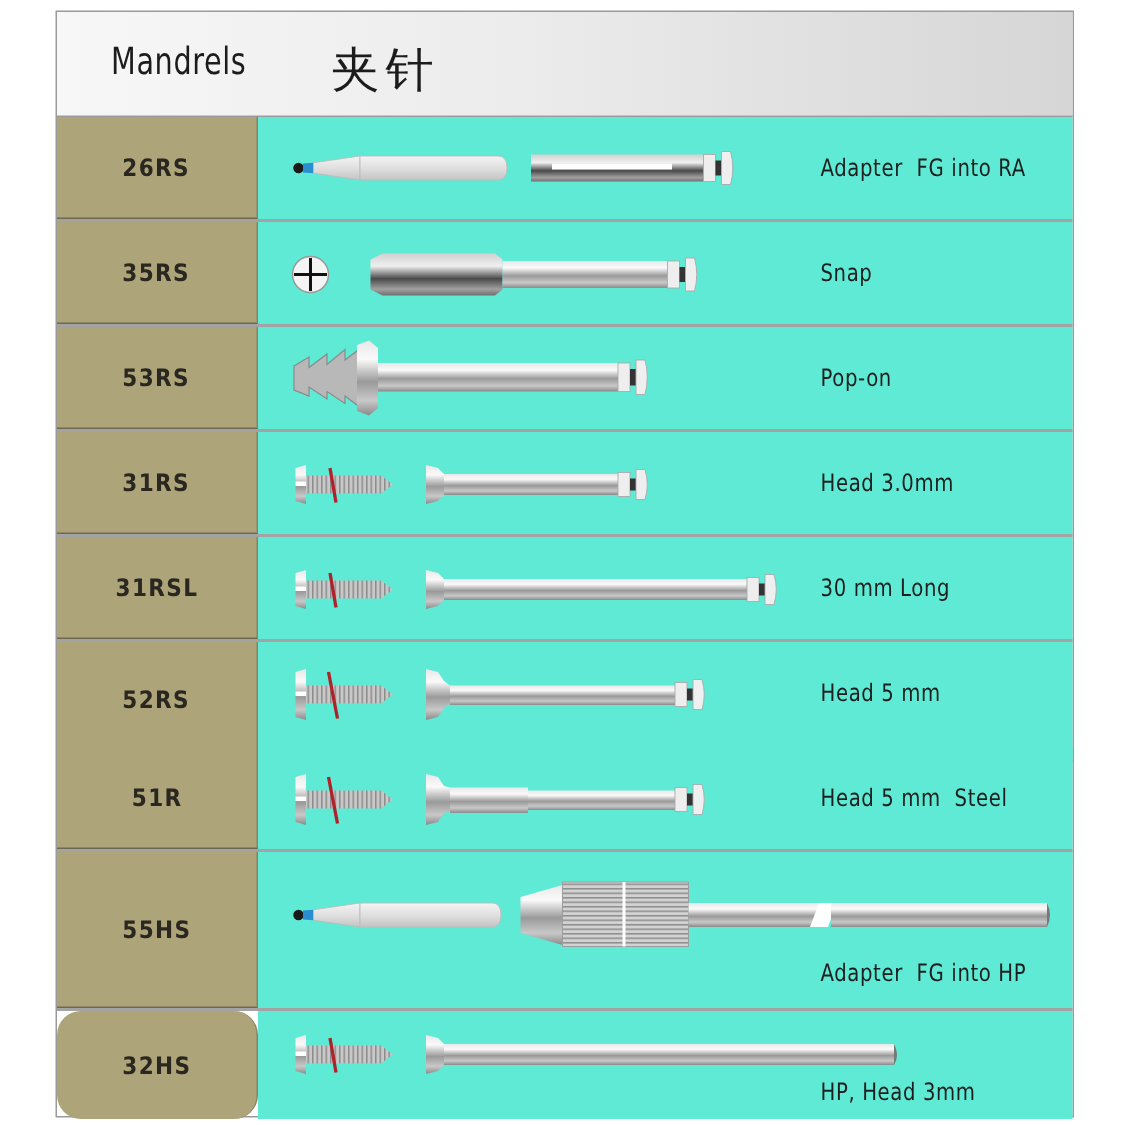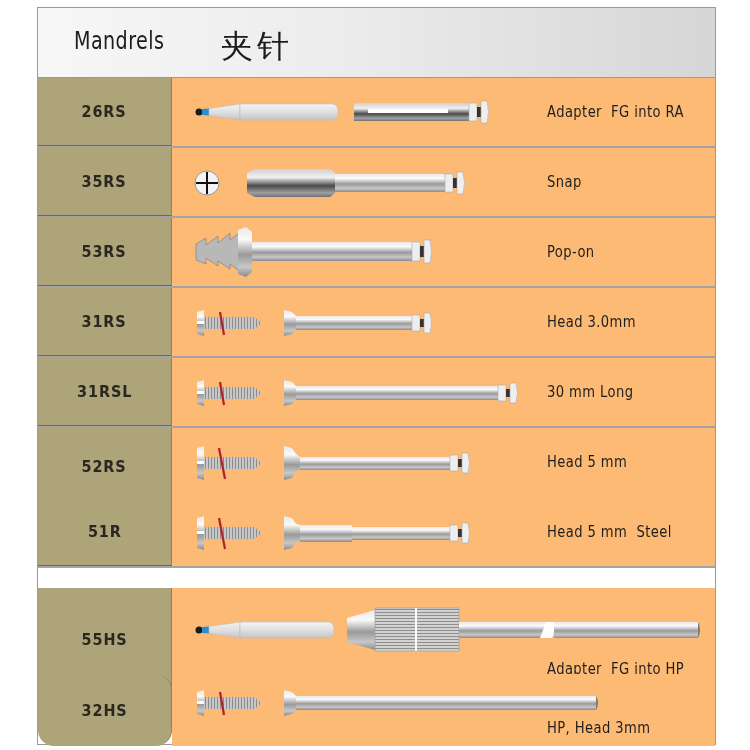--- a/index.html
+++ b/index.html
@@ -33,21 +33,21 @@
     background: #aea47a; border-right: 1px solid #8a8260; box-sizing: border-box;
     display: flex; align-items: center; justify-content: center;
   }
   .row .code-cell { border-bottom: 1px solid #6e6850; }
   .code {
     font-family: "DejaVu Sans", sans-serif; font-weight: bold; font-size: 16px;
     color: #2a2620; letter-spacing: 1px;
     transform: scaleX(0.9);
   }
   .content-cell {
-    position: absolute; left: 134px; top: 0; right: 0; bottom: 0; background: #fdba74;
+    position: absolute; left: 134px; top: 0; right: 0; bottom: 0; background: #5eead4;
   }
   .label {
     position: absolute; left: 375px;
     font-family: "DejaVu Sans", sans-serif; font-size: 16px; color: #1e1e1e;
     letter-spacing: 0.5px; transform: scaleX(0.82); transform-origin: left center; white-space: pre;
   }
   svg.tool { position: absolute; left: 0; top: 0; overflow: visible; }
 </style>
 </head>
 <body>
@@ -220,21 +220,21 @@
         <rect x="128" y="27" width="52" height="17" fill="url(#metal)"></rect>
         <rect x="180" y="29" width="98" height="13" fill="url(#metal)"></rect>
         <rect x="278" y="27" width="8" height="16" fill="#eeeeee" stroke="#aaa" stroke-width="0.6"></rect>
         <rect x="286" y="31" width="4" height="8" fill="#333"></rect>
         <path d="M290,25 L296,25 Q299,35 296,45 L290,45 Z" fill="#efefef" stroke="#aaa" stroke-width="0.6"></path>
       </svg>
       <span class="label" style="top:24px;">Head 5 mm  Steel</span>
     </div>
   </div>
 
-  <div class="row" style="top:560px;height:106px;margin-top:20px;">
+  <div class="row" style="top:560px;height:106px;">
     <div class="code-cell">
         <span class="code">55HS</span>
       </div>
     <div class="content-cell">
       <svg class="tool" width="540" height="106">
         <circle cx="27" cy="42" r="3.5" fill="#1a1a1a"></circle>
         <path d="M30,39 L37,38.5 L37,45.5 L30,45 Z" fill="#2a8fd0"></path>
         <path d="M37,38.5 L68,34 L68,50 L37,45.5 Z" fill="url(#burShank)" stroke="#bcbcbc" stroke-width="0.6"></path>
         <path d="M68,34 L156,34 Q162,34 162,42 Q162,50 156,50 L68,50 Z" fill="url(#burShank)" stroke="#bcbcbc" stroke-width="0.6"></path>
         <path d="M175,30 L203,22 L203,62 L175,54 Z" fill="url(#metal)"></path>

